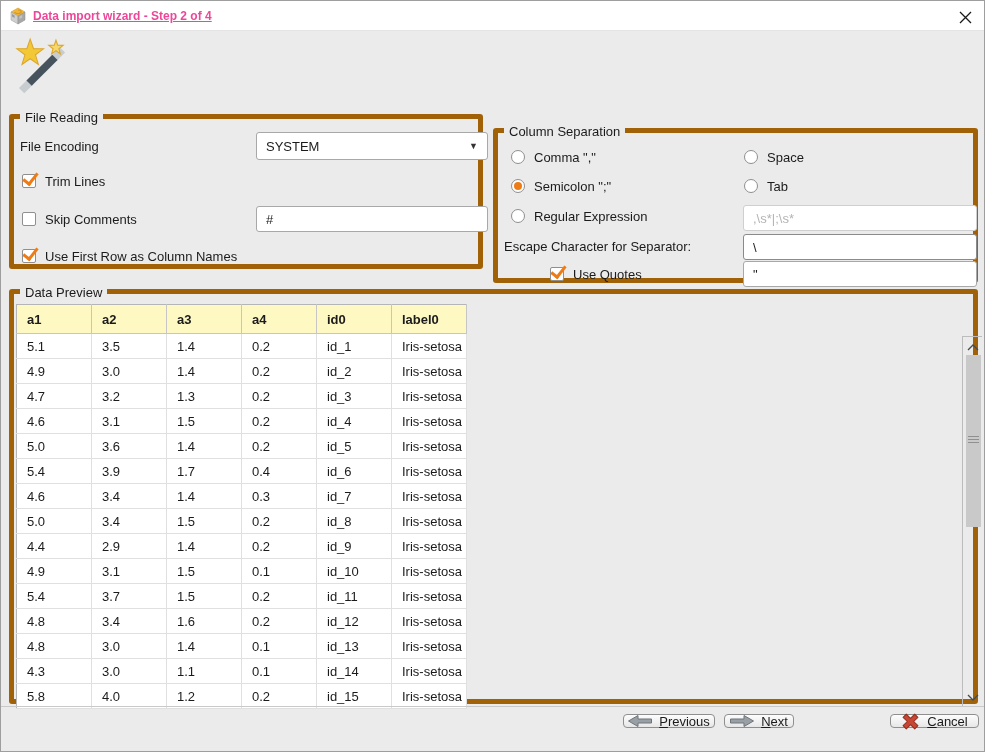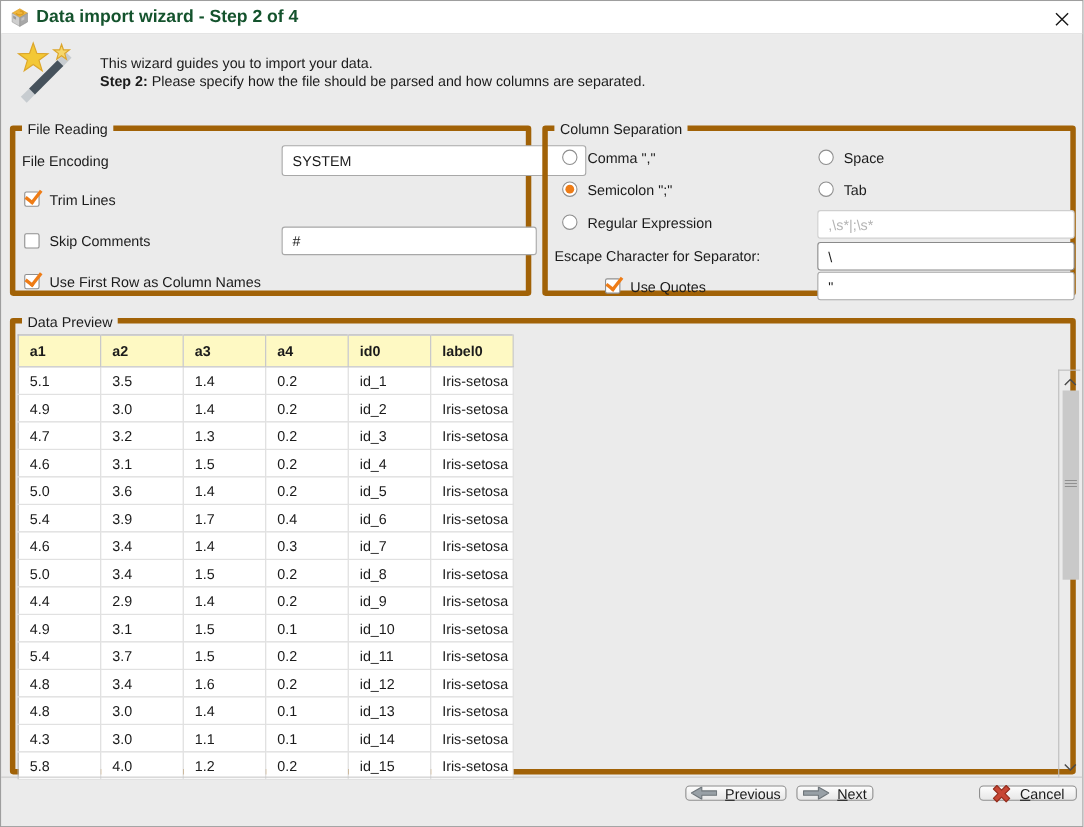--- a/index.html
+++ b/index.html
@@ -8,21 +8,21 @@
     position:relative; width:985px; height:752px;
     background:#ebebeb; border:1px solid #9e9e9e;
     font-family:"Liberation Sans","DejaVu Sans",sans-serif;
     font-size:13px; color:#1b1b1b; overflow:hidden;
   }
   
   .titlebar { position:absolute; left:0; top:0; width:100%; height:30px;
     background:#ffffff; border-bottom:1px solid #e4e4e4; }
   .titlebar .app-icon { position:absolute; left:8px; top:6px; }
   .titlebar .title { position:absolute; left:32px; top:0; line-height:30px;
-    font-size:16px; font-weight:bold; color:#14532d; }
+    font-size:12px; font-weight:bold; color:#ec4899;text-decoration:underline; }
   .close-btn { position:absolute; right:10px; top:7px; width:18px; height:18px;
     display:flex; align-items:center; justify-content:center; cursor:pointer; }
   
   .wizard-icon { position:absolute; left:12px; top:36px; }
   .header-text { position:absolute; left:90px; top:49px; line-height:16px; font-size:13px; }
   
   .group { position:absolute; border:5px solid #a16207; border-radius:3px; }
   .group-title { position:absolute; top:-9px; left:6px; background:#ebebeb;
     padding:0 5px; font-size:13px; color:#1b1b1b; white-space:nowrap; }
   .abs { position:absolute; }
@@ -95,32 +95,28 @@
     </div>
   </div>
 
   <svg class="wizard-icon" width="58" height="58" viewBox="0 0 54 54">
     <line x1="38" y1="20" x2="46" y2="12" stroke="#c7ccd0" stroke-width="7"></line>
     <line x1="8" y1="50" x2="16" y2="42" stroke="#c7ccd0" stroke-width="7"></line>
     <line x1="15" y1="43" x2="39" y2="19" stroke="#46525c" stroke-width="7"></line>
     <polygon points="16,2 19.1,10.8 28.4,11 20.9,16.6 23.6,25.5 16,20.2 8.4,25.5 11.1,16.6 3.6,11 12.9,10.8" fill="#f3c836" stroke="#dca62c" stroke-width="1"></polygon>
     <polygon points="40,3 41.6,7.7 46.7,7.8 42.7,10.9 44.1,15.7 40,12.8 35.9,15.7 37.3,10.9 33.3,7.8 38.4,7.7" fill="#f6d76a" stroke="#dca62c" stroke-width="1"></polygon>
   </svg>
-  <div class="header-text">
-    <div>This wizard guides you to import your data.</div>
-    <div><b>Step 2:</b><span> Please specify how the file should be parsed and how columns are separated.</span></div>
-  </div>
 
   <div class="group" style="left:8px; top:113px; width:474px; height:155px;">
     <span class="group-title">File Reading</span>
 
     <div class="row" style="left:6px; top:18px;">
       <span>File Encoding</span>
     </div>
-    <div class="field combo" style="left:242px; top:13px; width:277px; height:28px;">
+    <div class="field combo" style="left:242px; top:13px; width:232px; height:28px;">
       <span>SYSTEM</span>
       <span class="caret">▼</span>
     </div>
 
     <div class="row" style="left:8px; top:53px;">
       <span class="checkbox on"></span>
       <span>Trim Lines</span>
     </div>
 
     <div class="row" style="left:8px; top:91px;">
@@ -130,21 +126,21 @@
     <div class="field" style="left:242px; top:87px; width:232px; height:26px;">
       <span>#</span>
     </div>
 
     <div class="row" style="left:8px; top:128px;">
       <span class="checkbox on"></span>
       <span>Use First Row as Column Names</span>
     </div>
   </div>
 
-  <div class="group" style="left:492px; top:113px; width:485px; height:155px;text-align:right;">
+  <div class="group" style="left:492px; top:127px; width:485px; height:155px;text-align:right;">
     <span class="group-title">Column Separation</span>
 
     <div class="row" style="left:13px; top:15px;">
       <span class="radio"></span>
       <span>Comma ","</span>
     </div>
     <div class="row" style="left:246px; top:15px;">
       <span class="radio"></span>
       <span>Space</span>
     </div>

